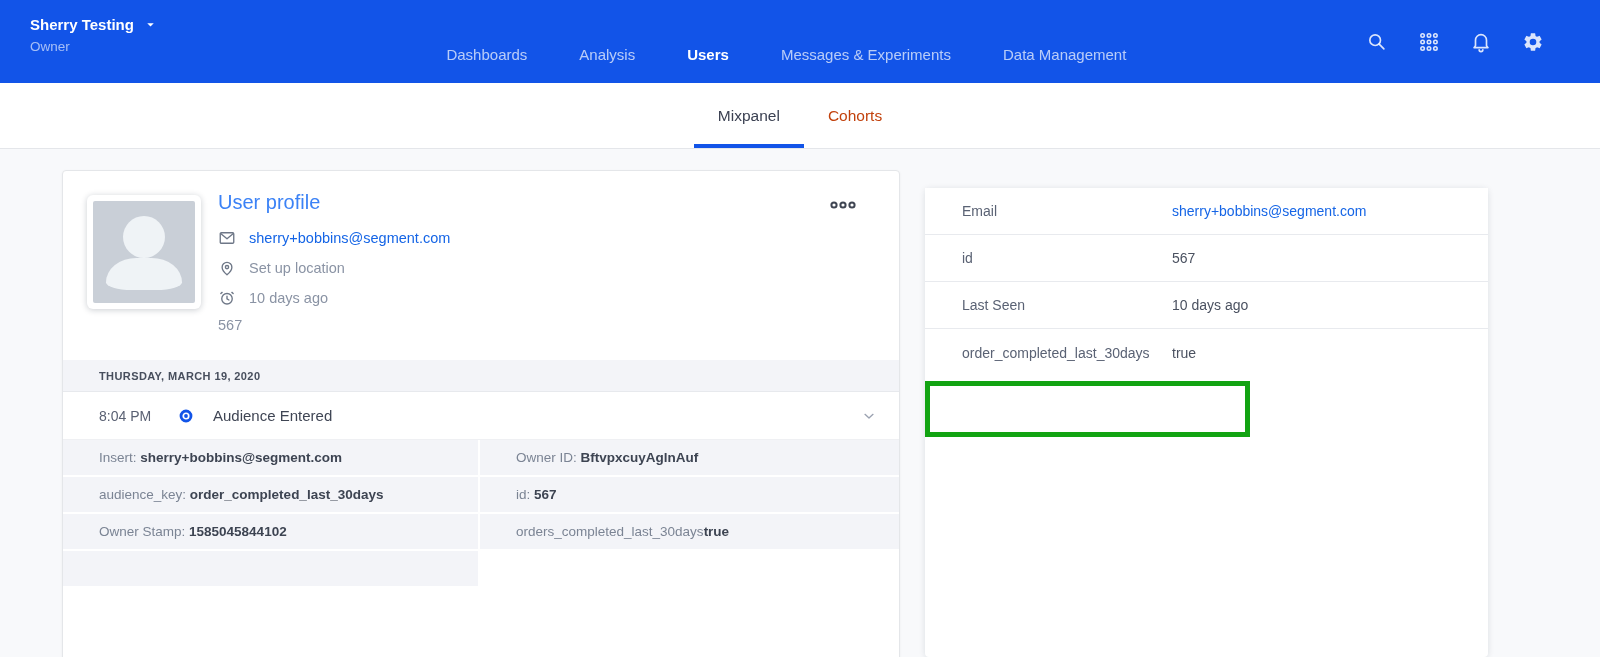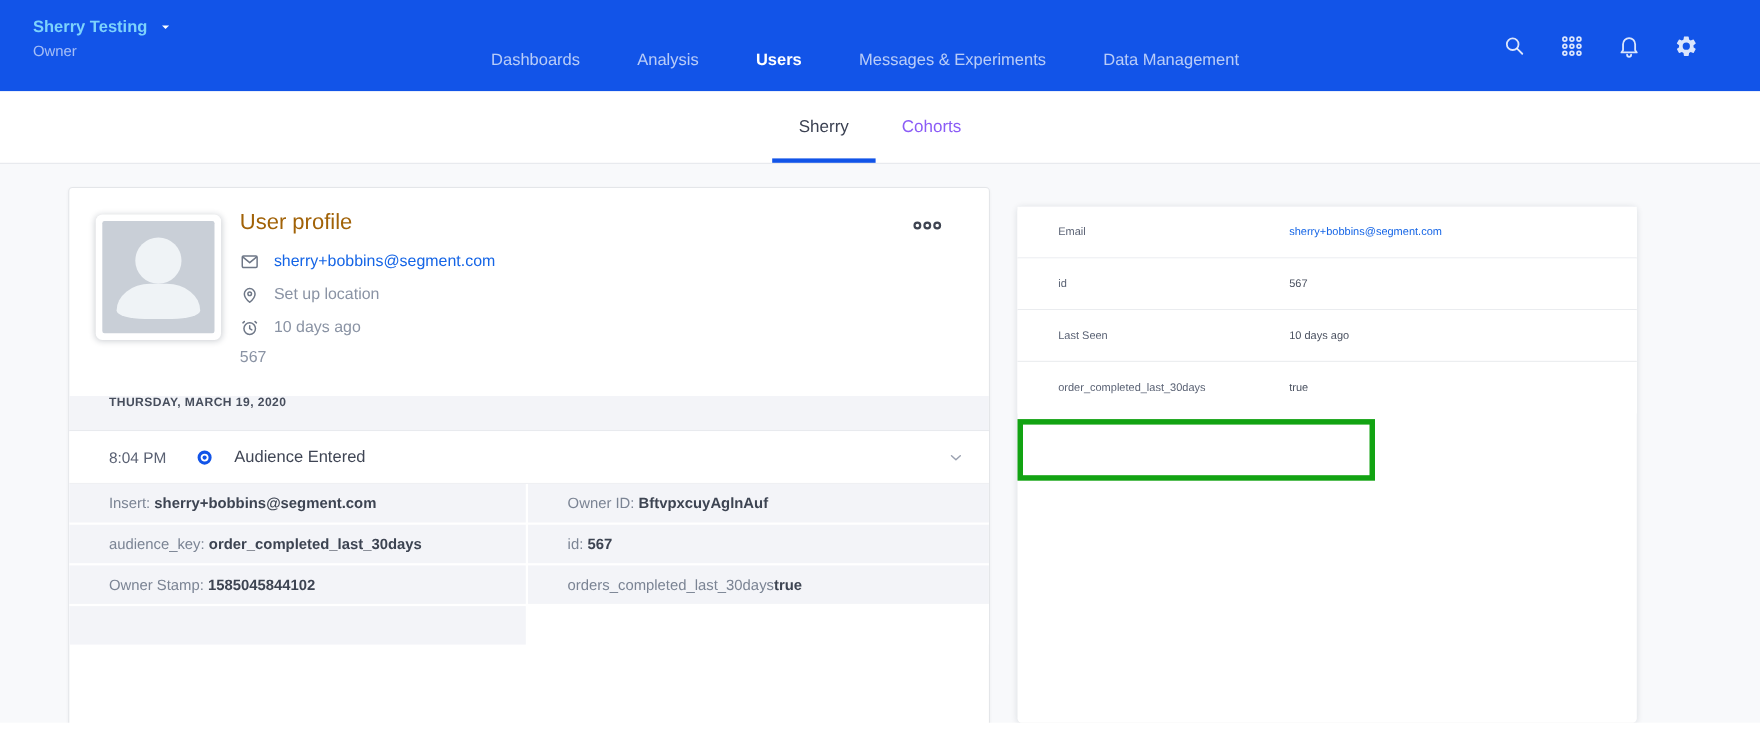--- a/index.html
+++ b/index.html
@@ -13,21 +13,21 @@
   }
   svg { display: block; }
 
   
   .app-header {
     position: absolute; top: 0; left: 0; right: 0; height: 83px;
     background: #1254E8;
   }
   .project-switcher { position: absolute; left: 30px; top: 16px; cursor: pointer; }
   .project-name-row { display: flex; align-items: center; gap: 10px; }
-  .project-name { color: #7dd3fc; font-weight: bold; font-size: 15px; }
+  .project-name { color: #ffffff; font-weight: bold; font-size: 15px; }
   .project-role { color: rgba(255,255,255,0.62); font-size: 13.5px; margin-top: 6px; }
   .main-nav {
     position: absolute; left: 50%; top: 13px; height: 100%;
     transform: translateX(-52%);
     display: flex; align-items: center; gap: 52px;
   }
   .nav-item { color: rgba(255,255,255,0.70); font-size: 15px; cursor: pointer; white-space: nowrap; }
   .nav-item.active { color: #ffffff; font-weight: bold; }
   .header-icons {
     position: absolute; right: 56px; top: 0; height: 100%;
@@ -41,21 +41,21 @@
     position: absolute; top: 83px; left: 0; right: 0; height: 66px;
     background: #ffffff; border-bottom: 1px solid #E4E6EA;
     display: flex; justify-content: center; align-items: stretch; gap: 0;
   }
   .subtab {
     display: flex; align-items: center; padding: 0 24px;
     font-size: 15.5px; border-bottom: 4px solid transparent; border-top: 4px solid transparent;
     cursor: pointer;
   }
   .subtab.active { color: #3B4152; border-bottom-color: #1254E8; }
-  .subtab.inactive { color: #8b5cf6; }
+  .subtab.inactive { color: #c2410c; }
 
   
   .content { position: absolute; top: 149px; left: 0; right: 0; bottom: 0; background: #F8F9FB; }
 
   
   .profile-card {
     position: absolute; left: 62px; top: 21px; width: 838px; bottom: -20px;
     background: #fff; border: 1px solid #E4E6E9; border-radius: 4px;
     box-shadow: 0 1px 3px rgba(16,25,40,0.05);
   }
@@ -69,35 +69,35 @@
   .avatar-head {
     position: absolute; left: 50%; top: 15px; transform: translateX(-50%);
     width: 42px; height: 42px; border-radius: 50%; background: #EFF3F6;
   }
   .avatar-body {
     position: absolute; left: 50%; bottom: 13px; transform: translateX(-50%);
     width: 76px; height: 32px; background: #EFF3F6;
     border-radius: 50% 50% 42% 42% / 95% 95% 30% 30%;
   }
   .profile-info { position: absolute; left: 155px; top: 20px; }
-  .profile-title { font-size: 20px; font-weight: normal; color: #a16207; margin-bottom: 13px; }
+  .profile-title { font-size: 20px; font-weight: normal; color: #3b82f6; margin-bottom: 13px; }
   .info-row { display: flex; align-items: center; gap: 13px; height: 22px; margin-bottom: 8px; color: #8A93A4; font-size: 14.5px; }
   .info-row .iico { color: #6E7787; flex: 0 0 auto; }
   .email-link { color: #1565E6; cursor: pointer; text-decoration: none; font-size: 14.5px; }
   .distinct-id { margin-top: 7px; color: #8A93A4; font-size: 14.5px; }
   .meatball-menu { position: absolute; right: 42px; top: 28px; color: #3F4552; cursor: pointer; }
 
   .activity-header {
     height: 56px; border-top: 1px solid #E7E9ED; border-bottom: 1px solid #E7E9ED;
     display: flex; align-items: center; padding-left: 36px;
     font-size: 16.5px; color: #3E4453;
   }
   .date-band {
     height: 32px; background: #F3F4F8; border-bottom: 1px solid #E7E9ED;
-    display: flex; padding-left: 36px;
+    display: flex; align-items: center; padding-left: 36px;
     font-size: 11px; font-weight: bold; letter-spacing: 0.4px; color: #474E5D;
   }
   .event-row {
     height: 48px; display: flex; align-items: center;
     padding: 0 22px 0 36px; border-bottom: 1px solid #EFF0F3; background: #fff;
   }
   .event-time { width: 66px; color: #5A6173; font-size: 14px; }
   .event-icon { margin: 0 8px 0 14px; }
   .event-name { color: #3F4554; font-size: 15px; margin-left: 12px; }
   .event-chevron { margin-left: auto; color: #9AA1B0; cursor: pointer; }
@@ -135,21 +135,21 @@
     display: flex; align-items: center; padding: 0 14px 0 37px;
     font-size: 15px; font-weight: 600; color: #8B93A5; cursor: pointer;
   }
   .msg-badge {
     margin-left: auto; min-width: 27px; height: 23px; padding: 0 7px;
     background: #CBD3DF; border-radius: 5px; color: #F2F5F9;
     font-size: 13px; display: flex; align-items: center; justify-content: center;
   }
   .prop-row {
     height: 47px; display: flex; align-items: center; padding-left: 37px;
-    border-bottom: 1px solid #E8EAEE; font-size: 10px; background: #fff;
+    border-bottom: 1px solid #E8EAEE; font-size: 14px; background: #fff;
   }
   .prop-label { width: 210px; color: #5A6274; flex: 0 0 auto; }
   .prop-value { color: #4A5160; }
   .prop-value.link { color: #1565E6; cursor: pointer; }
   .highlight-box {
     position: absolute; left: 0; top: 193px; width: 325px; height: 56px;
     border: 5px solid #12A312; pointer-events: none; z-index: 4;
   }
 
   .bottom-fade { position: absolute; left: 0; right: 0; bottom: 0; height: 13px; background: #fff; z-index: 6; }
@@ -207,21 +207,21 @@
     <span class="hicon">
       <svg width="22" height="22" viewBox="0 0 24 24" fill="currentColor">
         <path fill-rule="evenodd" d="M19.14 12.94c.04-.3.06-.61.06-.94 0-.32-.02-.64-.07-.94l2.03-1.58a.49.49 0 0 0 .12-.61l-1.92-3.32a.49.49 0 0 0-.59-.22l-2.39.96c-.5-.38-1.03-.7-1.62-.94l-.36-2.54a.48.48 0 0 0-.48-.41h-3.84c-.24 0-.43.17-.47.41l-.36 2.54c-.59.24-1.13.57-1.62.94l-2.39-.96a.49.49 0 0 0-.59.22L2.74 8.87a.48.48 0 0 0 .12.61l2.03 1.58c-.05.3-.09.63-.09.94s.02.64.07.94l-2.03 1.58a.49.49 0 0 0-.12.61l1.92 3.32c.12.22.37.29.59.22l2.39-.96c.5.38 1.03.7 1.62.94l.36 2.54c.05.24.24.41.48.41h3.84c.24 0 .44-.17.47-.41l.36-2.54c.59-.24 1.13-.56 1.62-.94l2.39.96c.22.08.47 0 .59-.22l1.92-3.32a.49.49 0 0 0-.12-.61l-2.01-1.58zM12 15.6a3.6 3.6 0 1 1 0-7.2 3.6 3.6 0 0 1 0 7.2z"></path>
       </svg>
     </span>
   </div>
 </div>
 
 <div class="subtab-bar">
   <div class="subtab active">
-    <span>Sherry</span>
+    <span>Mixpanel</span>
   </div>
   <div class="subtab inactive">
     <span>Cohorts</span>
   </div>
 </div>
 
 <div class="content">
 
   <div class="profile-card">
     <div class="profile-section">

